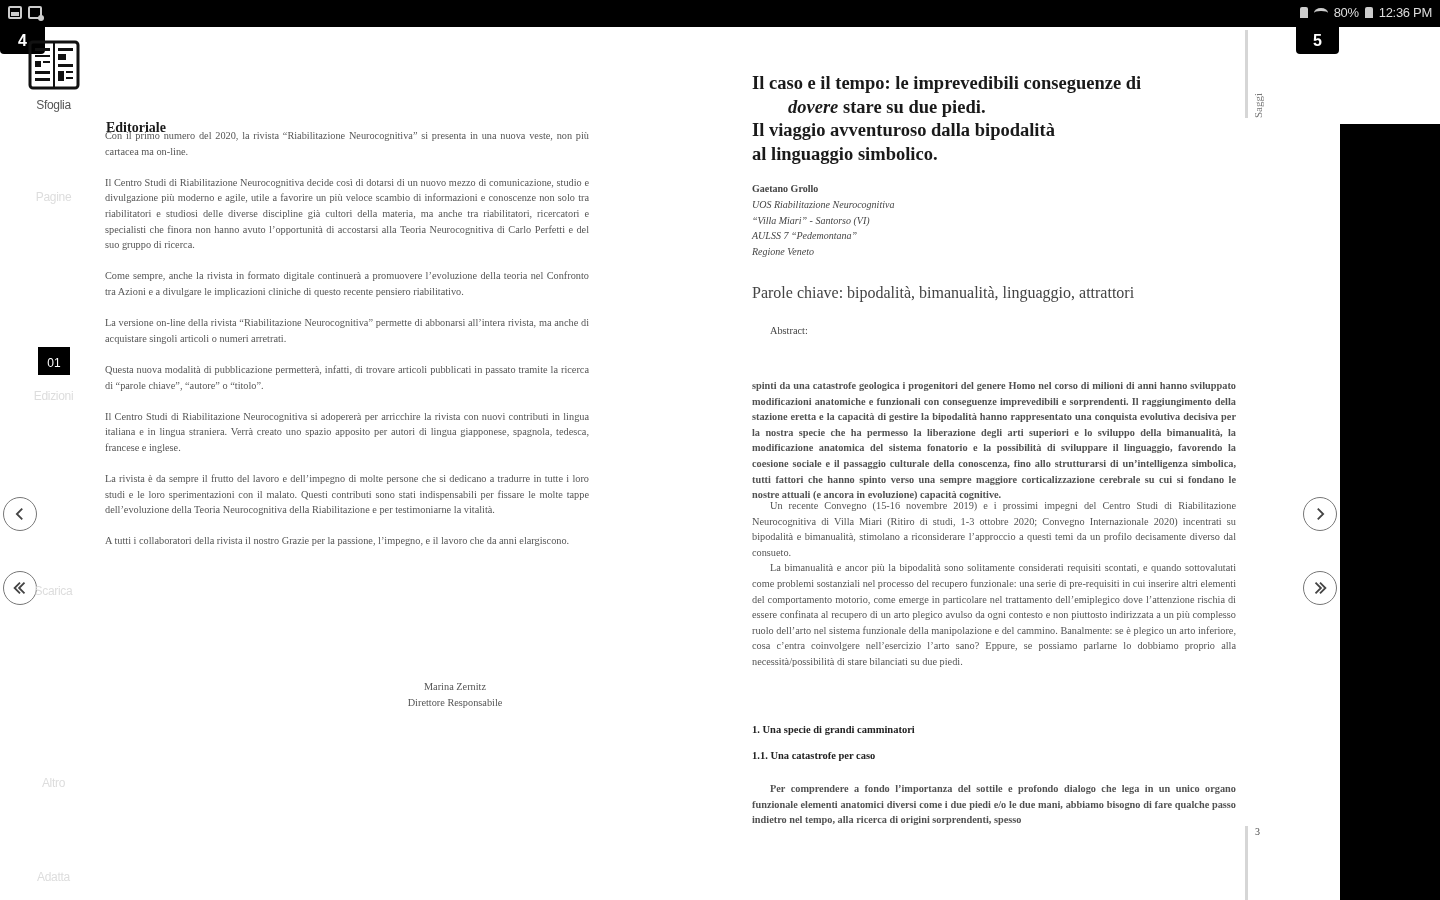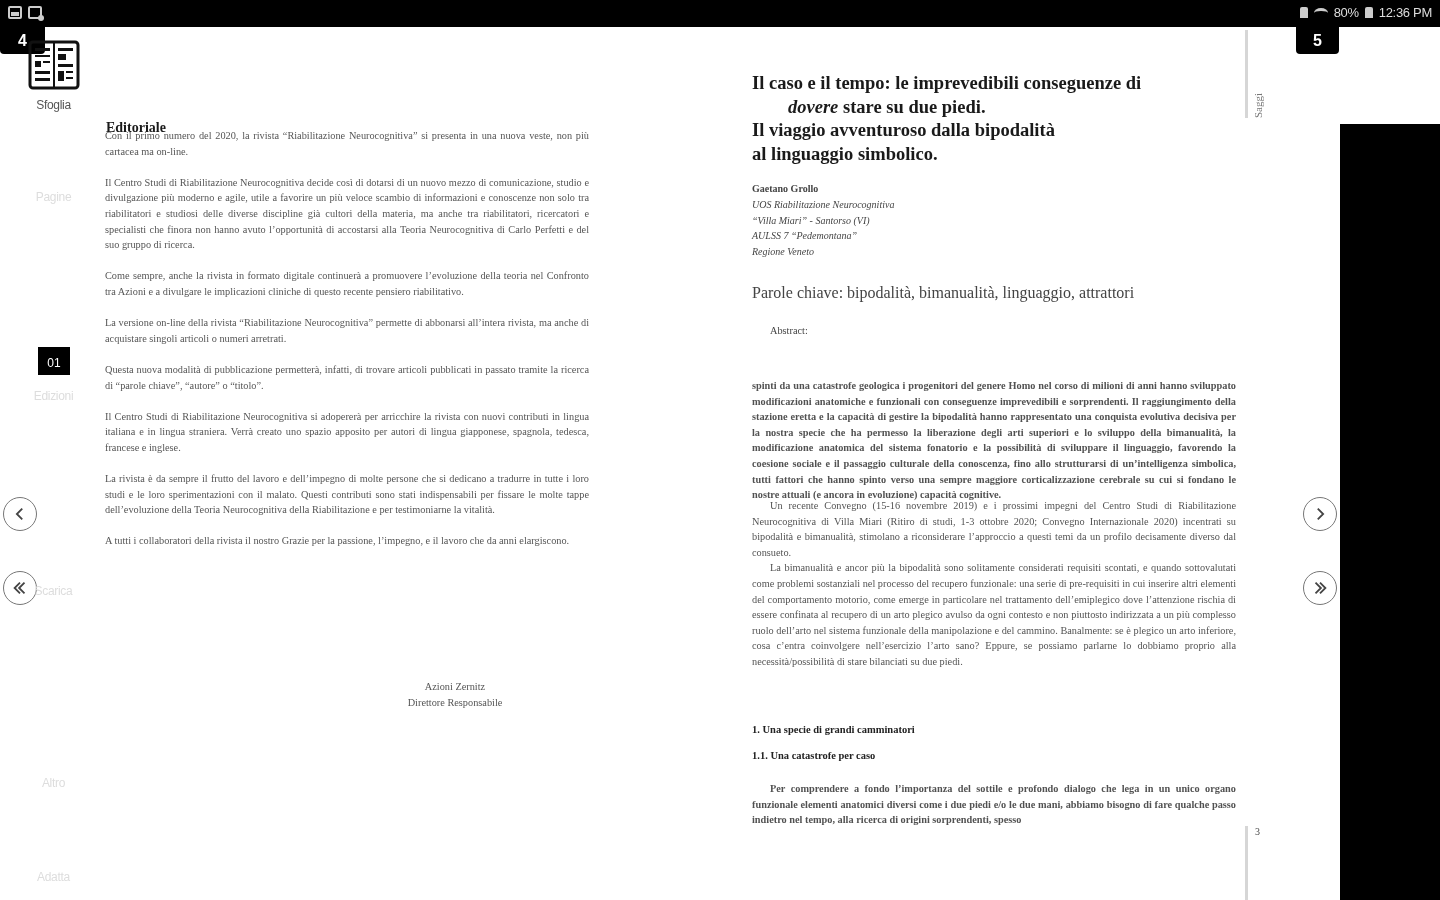--- a/index.html
+++ b/index.html
@@ -91,21 +91,21 @@
   <p>Con il primo numero del 2020, la rivista “Riabilitazione Neurocognitiva” si presenta in una nuova veste, non più cartacea ma on-line.</p>
   <p>Il Centro Studi di Riabilitazione Neurocognitiva decide così di dotarsi di un nuovo mezzo di comunicazione, studio e divulgazione più moderno e agile, utile a favorire un più veloce scambio di informazioni e conoscenze non solo tra riabilitatori e studiosi delle diverse discipline già cultori della materia, ma anche tra riabilitatori, ricercatori e specialisti che finora non hanno avuto l’opportunità di accostarsi alla Teoria Neurocognitiva di Carlo Perfetti e del suo gruppo di ricerca.</p>
   <p>Come sempre, anche la rivista in formato digitale continuerà a promuovere l’evoluzione della teoria nel Confronto tra Azioni e a divulgare le implicazioni cliniche di questo recente pensiero riabilitativo.</p>
   <p>La versione on-line della rivista “Riabilitazione Neurocognitiva” permette di abbonarsi all’intera rivista, ma anche di acquistare singoli articoli o numeri arretrati.</p>
   <p>Questa nuova modalità di pubblicazione permetterà, infatti, di trovare articoli pubblicati in passato tramite la ricerca di “parole chiave”, “autore” o “titolo”.</p>
   <p>Il Centro Studi di Riabilitazione Neurocognitiva si adopererà per arricchire la rivista con nuovi contributi in lingua italiana e in lingua straniera. Verrà creato uno spazio apposito per autori di lingua giapponese, spagnola, tedesca, francese e inglese.</p>
   <p>La rivista è da sempre il frutto del lavoro e dell’impegno di molte persone che si dedicano a tradurre in tutte i loro studi e le loro sperimentazioni con il malato. Questi contributi sono stati indispensabili per fissare le molte tappe dell’evoluzione della Teoria Neurocognitiva della Riabilitazione e per testimoniarne la vitalità.</p>
   <p>A tutti i collaboratori della rivista il nostro Grazie per la passione, l’impegno, e il lavoro che da anni elargiscono.</p>
 </div>
 <div class="ed-sign">
-  <div>Azioni Zernitz</div>
+  <div>Marina Zernitz</div>
   <div>Direttore Responsabile</div>
 </div>
 
 <div class="page page-right"></div>
 <div class="page-tab right">5</div>
 
 <h2 class="ar-title">
   <span>Il caso e il tempo: le imprevedibili conseguenze di </span><i>dovere</i><span> stare su due piedi.</span><br>
   <span>Il viaggio avventuroso dalla bipodalità</span><br>
   <span>al linguaggio simbolico.</span>

